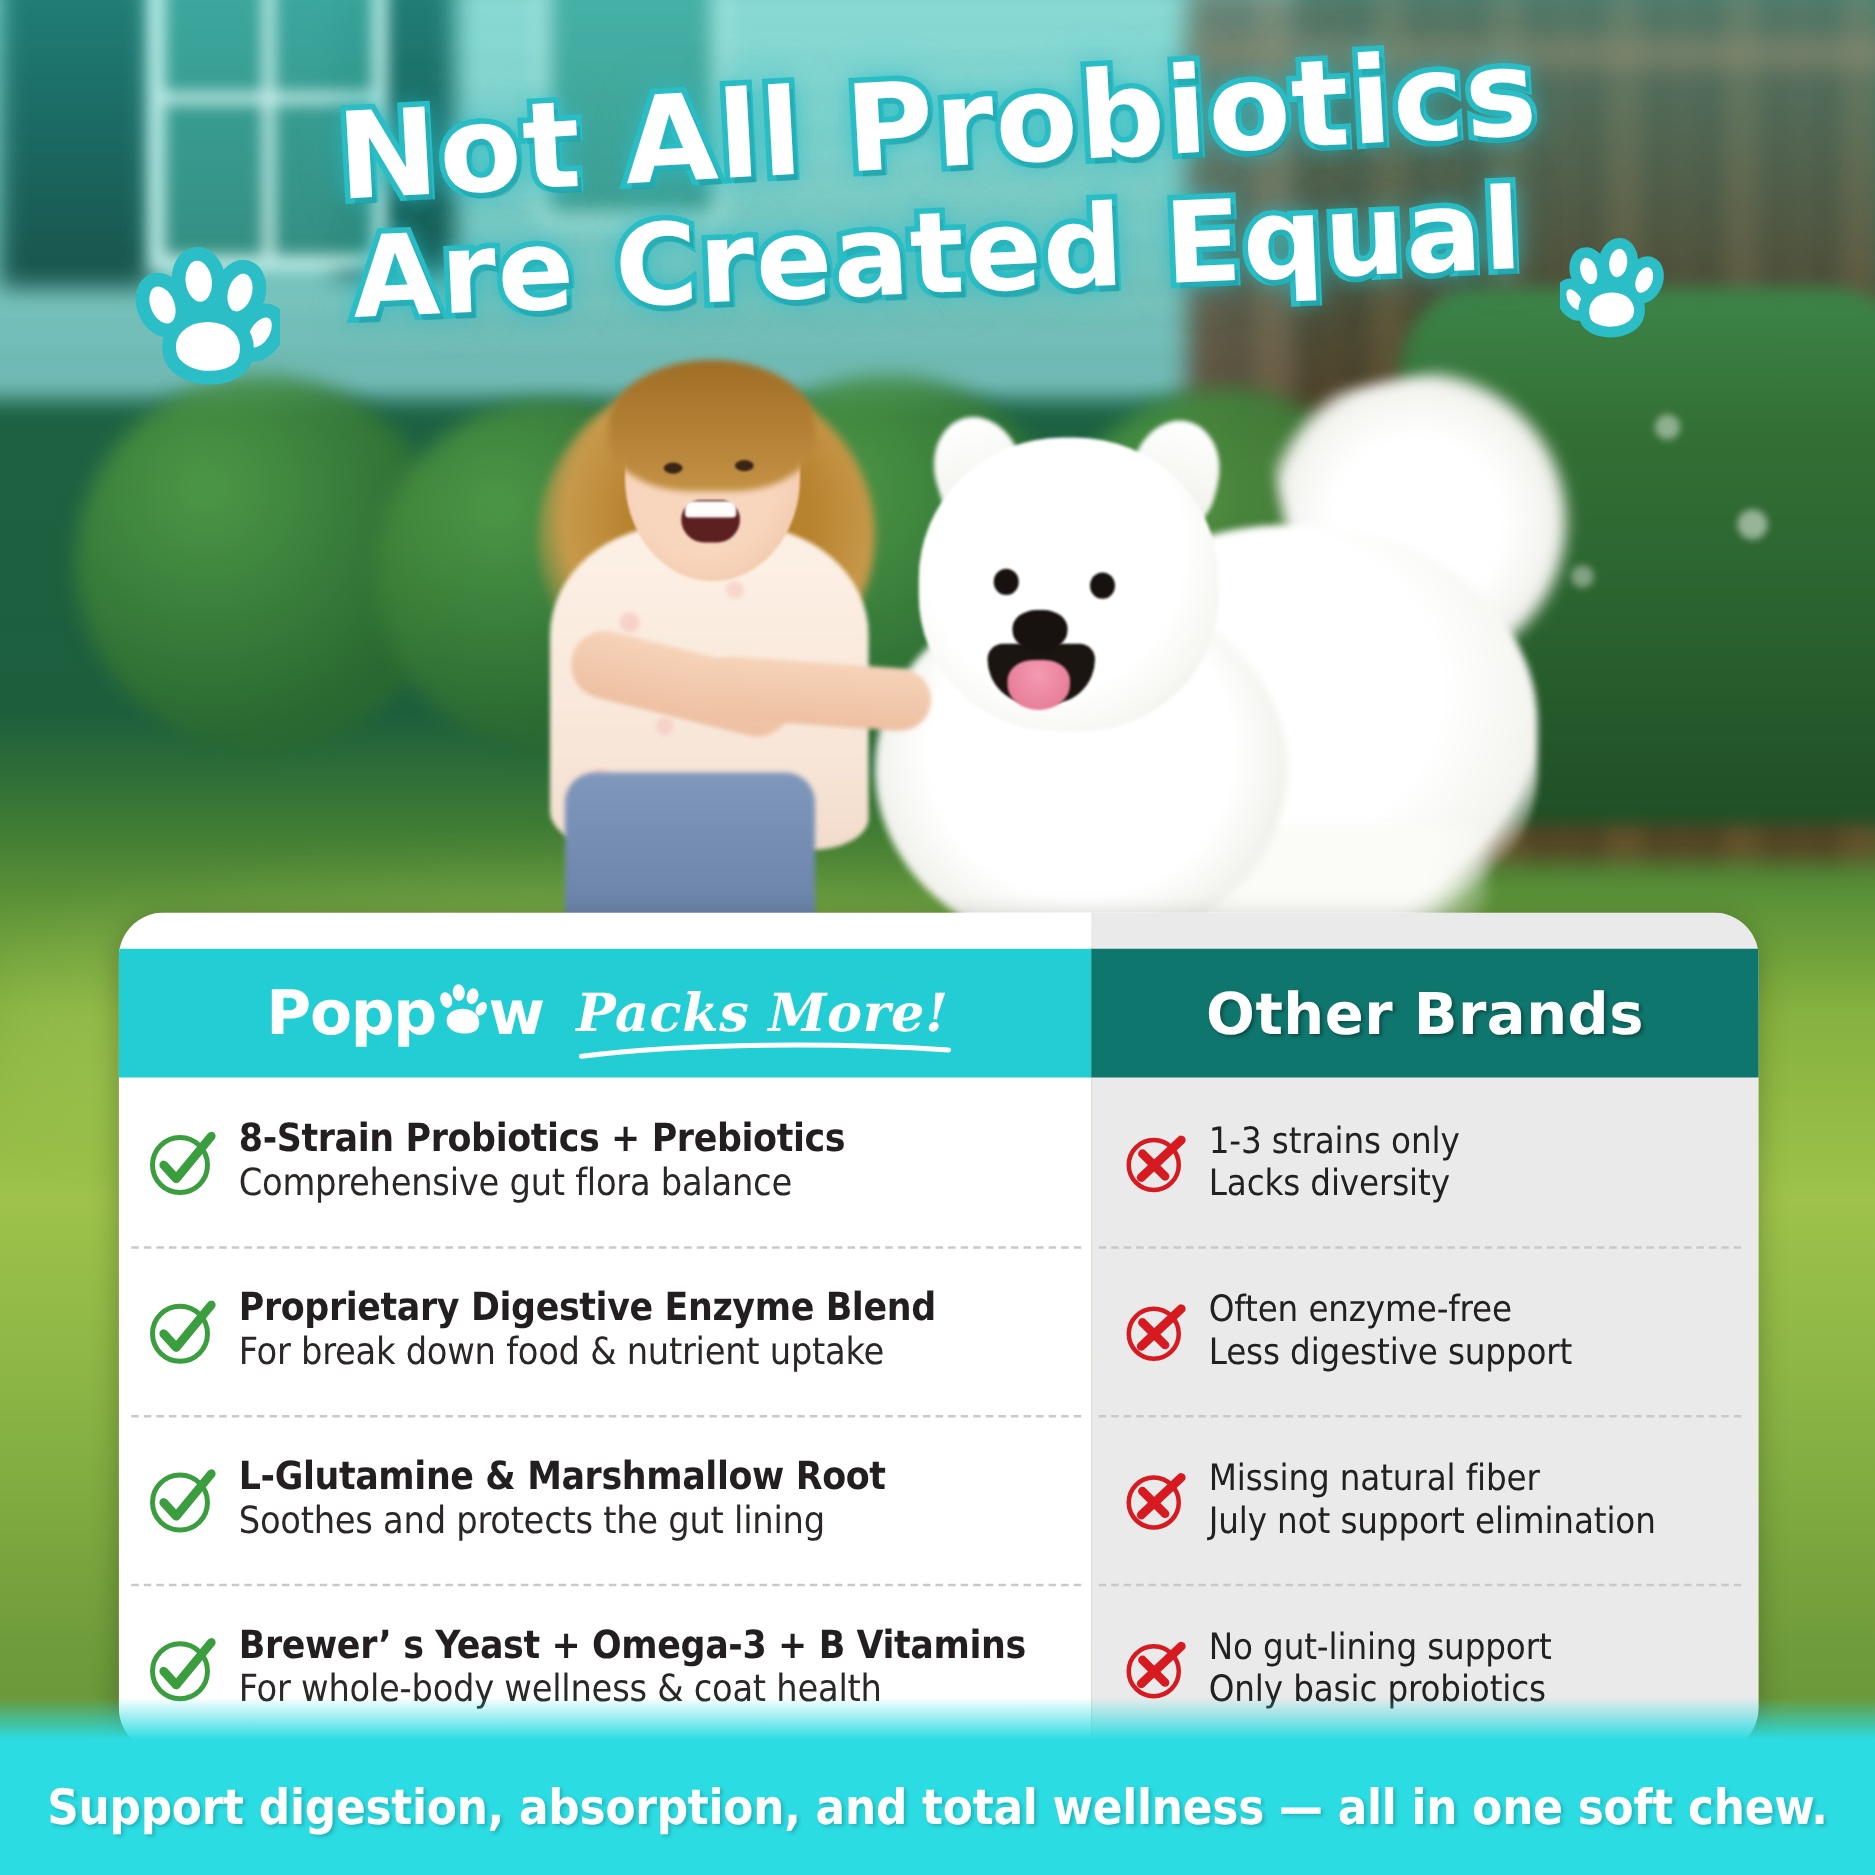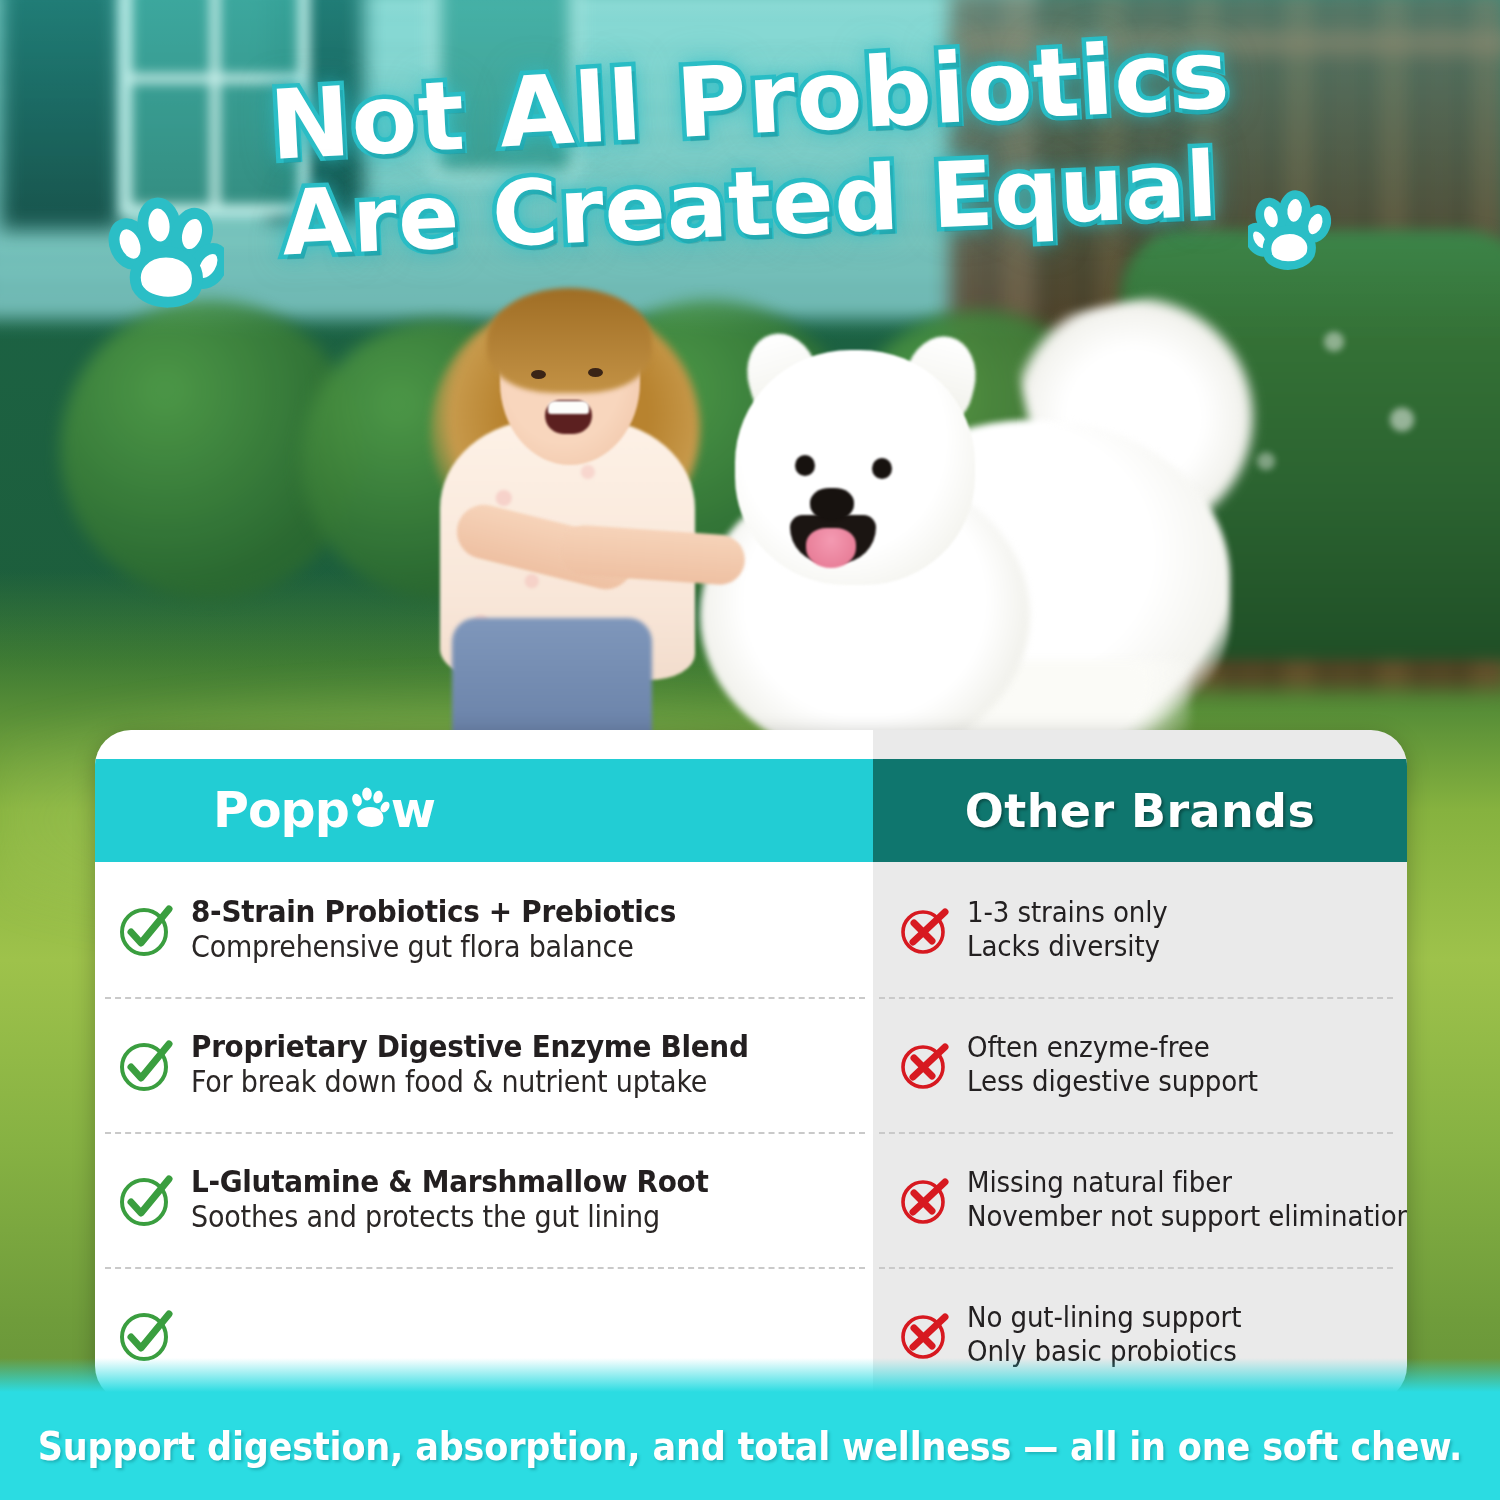--- a/index.html
+++ b/index.html
@@ -483,20 +483,26 @@
                 <ellipse cx="8" cy="13" rx="4.6" ry="6.4" transform="rotate(-20 8 13)"></ellipse>
                 <ellipse cx="18" cy="7" rx="4.8" ry="6.6" transform="rotate(-5 18 7)"></ellipse>
                 <ellipse cx="29" cy="10" rx="4.6" ry="6.4" transform="rotate(15 29 10)"></ellipse>
                 <ellipse cx="36" cy="20" rx="4.0" ry="5.8" transform="rotate(32 36 20)"></ellipse>
                 <path d="M9 33 C6 25 13 20 21 20 C30 20 36 26 34 34 C32 42 13 42 9 33 Z"></path>
               </g>
             </svg>
           </span>
           <span>w</span>
         </span>
+        <span class="tagline-wrap">
+          <span class="tagline">Packs More!</span>
+          <svg class="tagline-swoosh" viewBox="0 0 240 16" preserveAspectRatio="none">
+            <path d="M2 13 C70 2 170 2 238 8" stroke="#ffffff" stroke-width="4" fill="none" stroke-linecap="round"></path>
+          </svg>
+        </span>
       </div>
 
       <div class="rows">
 
         <div class="row">
           <span class="mark">
             <svg width="58" height="58" viewBox="0 0 58 58" aria-hidden="true">
               <circle cx="27" cy="31" r="22" fill="none" stroke="#3a9e3f" stroke-width="4"></circle>
               <path d="M14 31 L24 42 L52 8" fill="none" stroke="#3a9e3f" stroke-width="7" stroke-linecap="round" stroke-linejoin="round"></path>
             </svg>
@@ -533,20 +539,24 @@
             <span class="r-sub">Soothes and protects the gut lining</span>
           </span>
         </div>
 
         <div class="row">
           <span class="mark">
             <svg width="58" height="58" viewBox="0 0 58 58" aria-hidden="true">
               <circle cx="27" cy="31" r="22" fill="none" stroke="#3a9e3f" stroke-width="4"></circle>
               <path d="M14 31 L24 42 L52 8" fill="none" stroke="#3a9e3f" stroke-width="7" stroke-linecap="round" stroke-linejoin="round"></path>
             </svg>
+          </span>
+          <span class="row-text">
+            <span class="r-title">Brewer’ s Yeast + Omega-3 + B Vitamins</span>
+            <span class="r-sub">For whole-body wellness &amp; coat health</span>
           </span>
         </div>
 
       </div>
     </div>
 
     <div class="col col-right">
       <div class="col-head">
         <span class="other-brands-title">Other Brands</span>
       </div>
@@ -584,21 +594,21 @@
         <div class="row">
           <span class="mark">
             <svg width="52" height="52" viewBox="0 0 52 52" aria-hidden="true">
               <circle cx="24" cy="28" r="20" fill="none" stroke="#d71920" stroke-width="3.6"></circle>
               <path d="M15 19 L33 37" stroke="#d71920" stroke-width="7" stroke-linecap="round"></path>
               <path d="M14 38 L46 8" stroke="#d71920" stroke-width="7" stroke-linecap="round"></path>
             </svg>
           </span>
           <span class="row-text">
             <span class="r-title">Missing natural fiber</span>
-            <span class="r-sub">November not support elimination</span>
+            <span class="r-sub">July not support elimination</span>
           </span>
         </div>
 
         <div class="row">
           <span class="mark">
             <svg width="52" height="52" viewBox="0 0 52 52" aria-hidden="true">
               <circle cx="24" cy="28" r="20" fill="none" stroke="#d71920" stroke-width="3.6"></circle>
               <path d="M15 19 L33 37" stroke="#d71920" stroke-width="7" stroke-linecap="round"></path>
               <path d="M14 38 L46 8" stroke="#d71920" stroke-width="7" stroke-linecap="round"></path>
             </svg>

